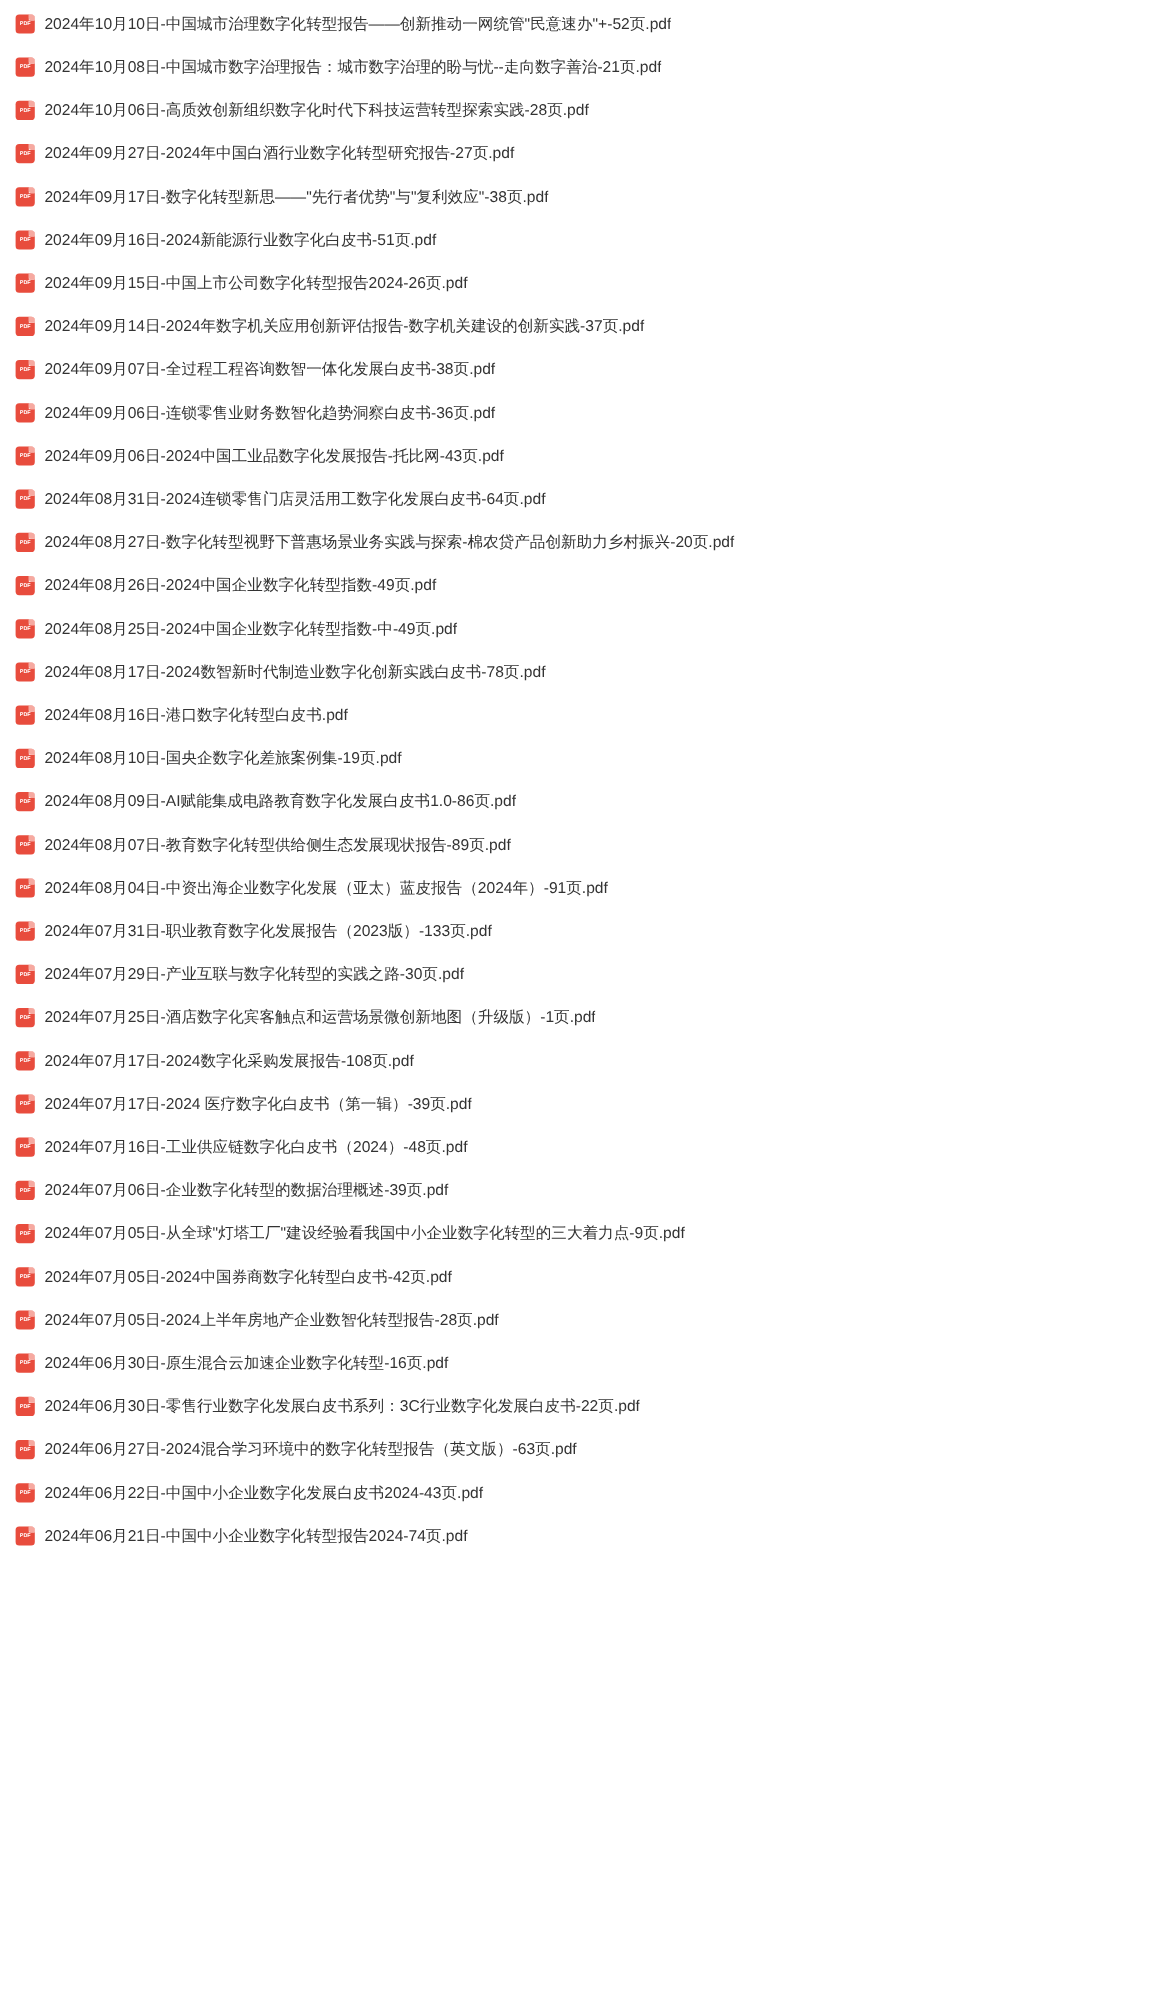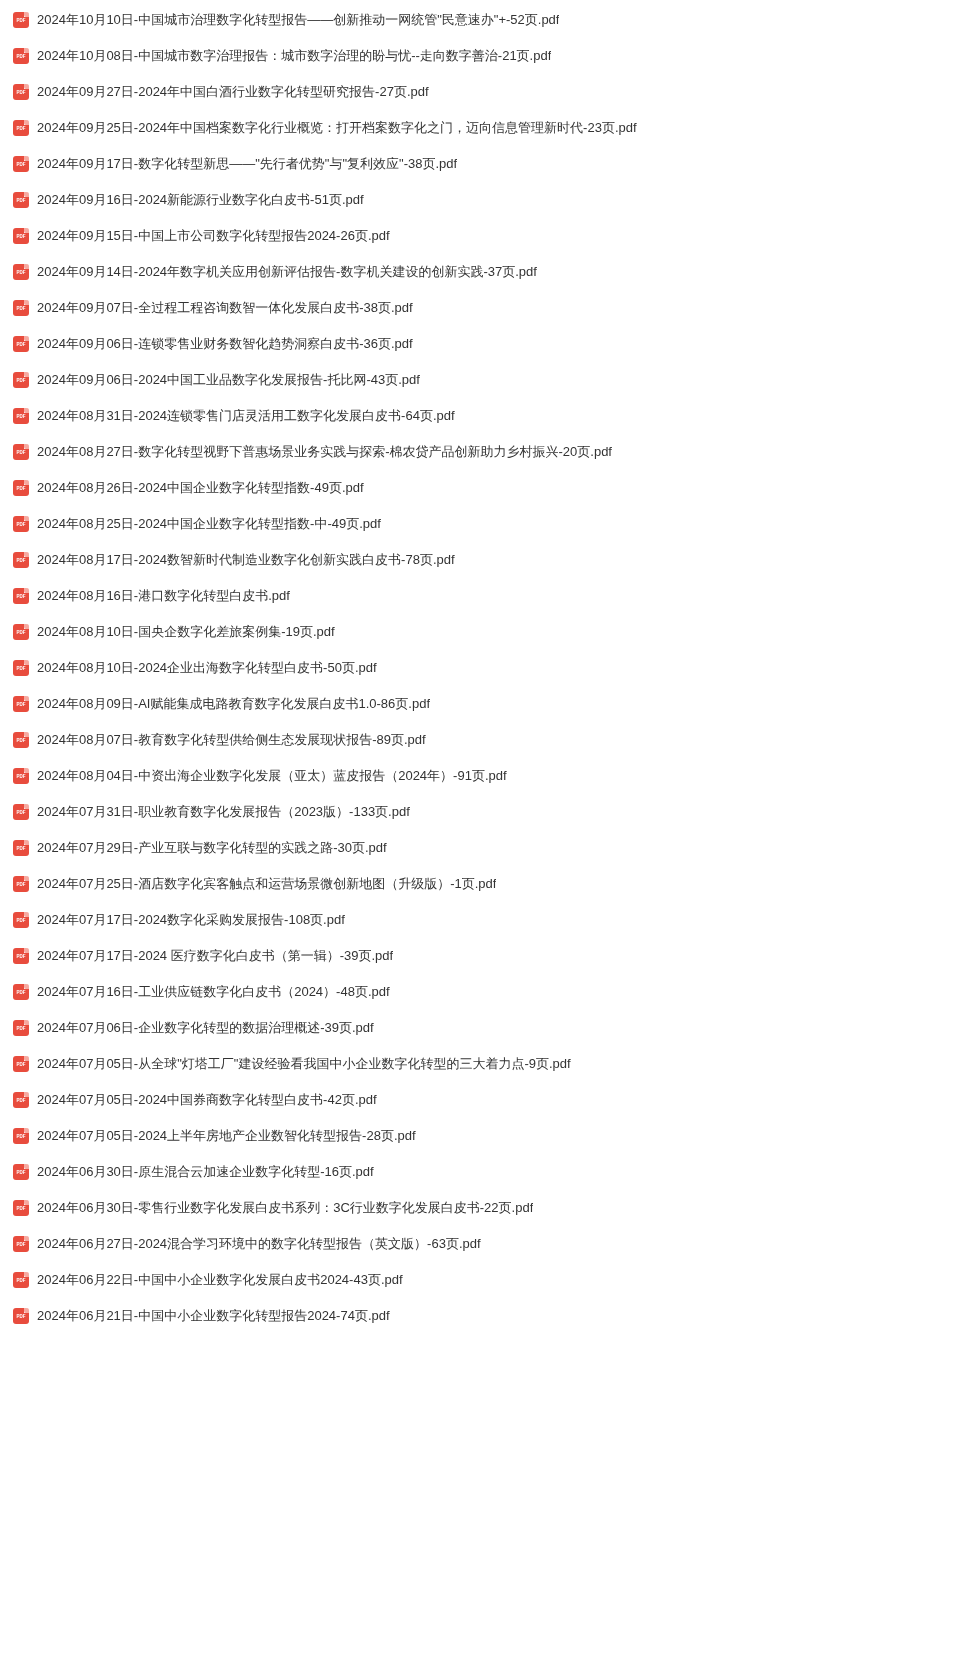--- a/index.html
+++ b/index.html
@@ -85,32 +85,32 @@
     <div class="file-row">
       <div class="file-icon">
         <span class="file-icon-inner">PDF</span>
       </div>
       <span class="file-name">2024年10月08日-中国城市数字治理报告：城市数字治理的盼与忧--走向数字善治-21页.pdf</span>
     </div>
     <div class="file-row">
       <div class="file-icon">
         <span class="file-icon-inner">PDF</span>
       </div>
+      <span class="file-name">2024年10月06日-高质效创新组织数字化时代下科技运营转型探索实践-28页.pdf</span>
+    </div>
+    <div class="file-row">
+      <div class="file-icon">
+        <span class="file-icon-inner">PDF</span>
+      </div>
       <span class="file-name">2024年09月27日-2024年中国白酒行业数字化转型研究报告-27页.pdf</span>
     </div>
     <div class="file-row">
       <div class="file-icon">
         <span class="file-icon-inner">PDF</span>
       </div>
-      <span class="file-name">2024年09月25日-2024年中国档案数字化行业概览：打开档案数字化之门，迈向信息管理新时代-23页.pdf</span>
-    </div>
-    <div class="file-row">
-      <div class="file-icon">
-        <span class="file-icon-inner">PDF</span>
-      </div>
       <span class="file-name">2024年09月17日-数字化转型新思——"先行者优势"与"复利效应"-38页.pdf</span>
     </div>
     <div class="file-row">
       <div class="file-icon">
         <span class="file-icon-inner">PDF</span>
       </div>
       <span class="file-name">2024年09月16日-2024新能源行业数字化白皮书-51页.pdf</span>
     </div>
     <div class="file-row">
       <div class="file-icon">
@@ -176,26 +176,20 @@
       <div class="file-icon">
         <span class="file-icon-inner">PDF</span>
       </div>
       <span class="file-name">2024年08月16日-港口数字化转型白皮书.pdf</span>
     </div>
     <div class="file-row">
       <div class="file-icon">
         <span class="file-icon-inner">PDF</span>
       </div>
       <span class="file-name">2024年08月10日-国央企数字化差旅案例集-19页.pdf</span>
-    </div>
-    <div class="file-row">
-      <div class="file-icon">
-        <span class="file-icon-inner">PDF</span>
-      </div>
-      <span class="file-name">2024年08月10日-2024企业出海数字化转型白皮书-50页.pdf</span>
     </div>
     <div class="file-row">
       <div class="file-icon">
         <span class="file-icon-inner">PDF</span>
       </div>
       <span class="file-name">2024年08月09日-AI赋能集成电路教育数字化发展白皮书1.0-86页.pdf</span>
     </div>
     <div class="file-row">
       <div class="file-icon">
         <span class="file-icon-inner">PDF</span>

